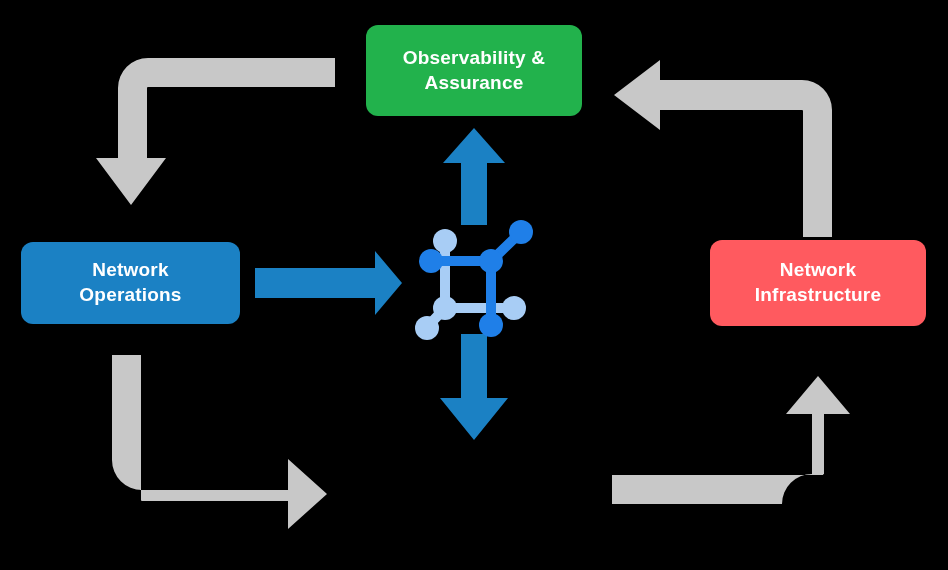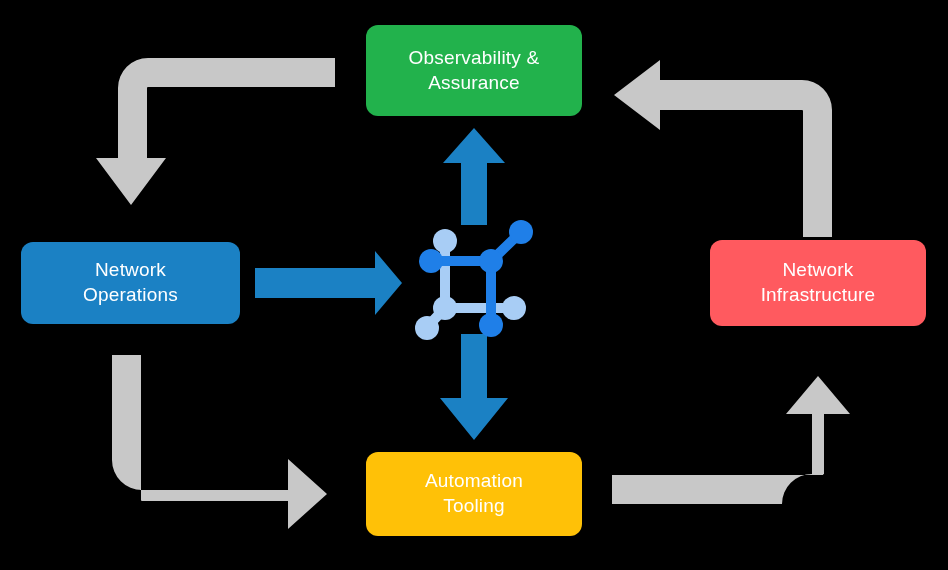--- a/index.html
+++ b/index.html
@@ -23,21 +23,21 @@
     align-items: center;
     justify-content: center;
     text-align: center;
     color: #ffffff;
     font-size: 19px;
     line-height: 1.3;
     font-weight: 400;
     letter-spacing: 0.2px;
     padding: 4px 10px;
   }
-  .node-label { display: block; white-space: pre-line; }
+  .node-label { display: block; white-space: pre-line; font-weight: bold; }
 
   #box-observability { left: 366px; top: 25px;  width: 216px; height: 91px; background: #22b24c; }
   #box-operations    { left: 21px;  top: 242px; width: 219px; height: 82px; background: #1b81c4; }
   #box-infrastructure{ left: 710px; top: 240px; width: 216px; height: 86px; background: #ff5a5f; }
   #box-automation    { left: 366px; top: 452px; width: 216px; height: 84px; background: #ffc107; }
 
   svg.layer {
     position: absolute;
     left: 0; top: 0;
     width: 948px; height: 570px;
@@ -188,18 +188,14 @@
   <div class="node-box" id="box-operations">
     <span class="node-label">Network
 Operations</span>
   </div>
 
   <div class="node-box" id="box-infrastructure">
     <span class="node-label">Network
 Infrastructure</span>
   </div>
 
-  <div class="node-box" id="box-automation">
-    <span class="node-label">Automation
-Tooling</span>
-  </div>
 
 </div>
 
 </body></html>

